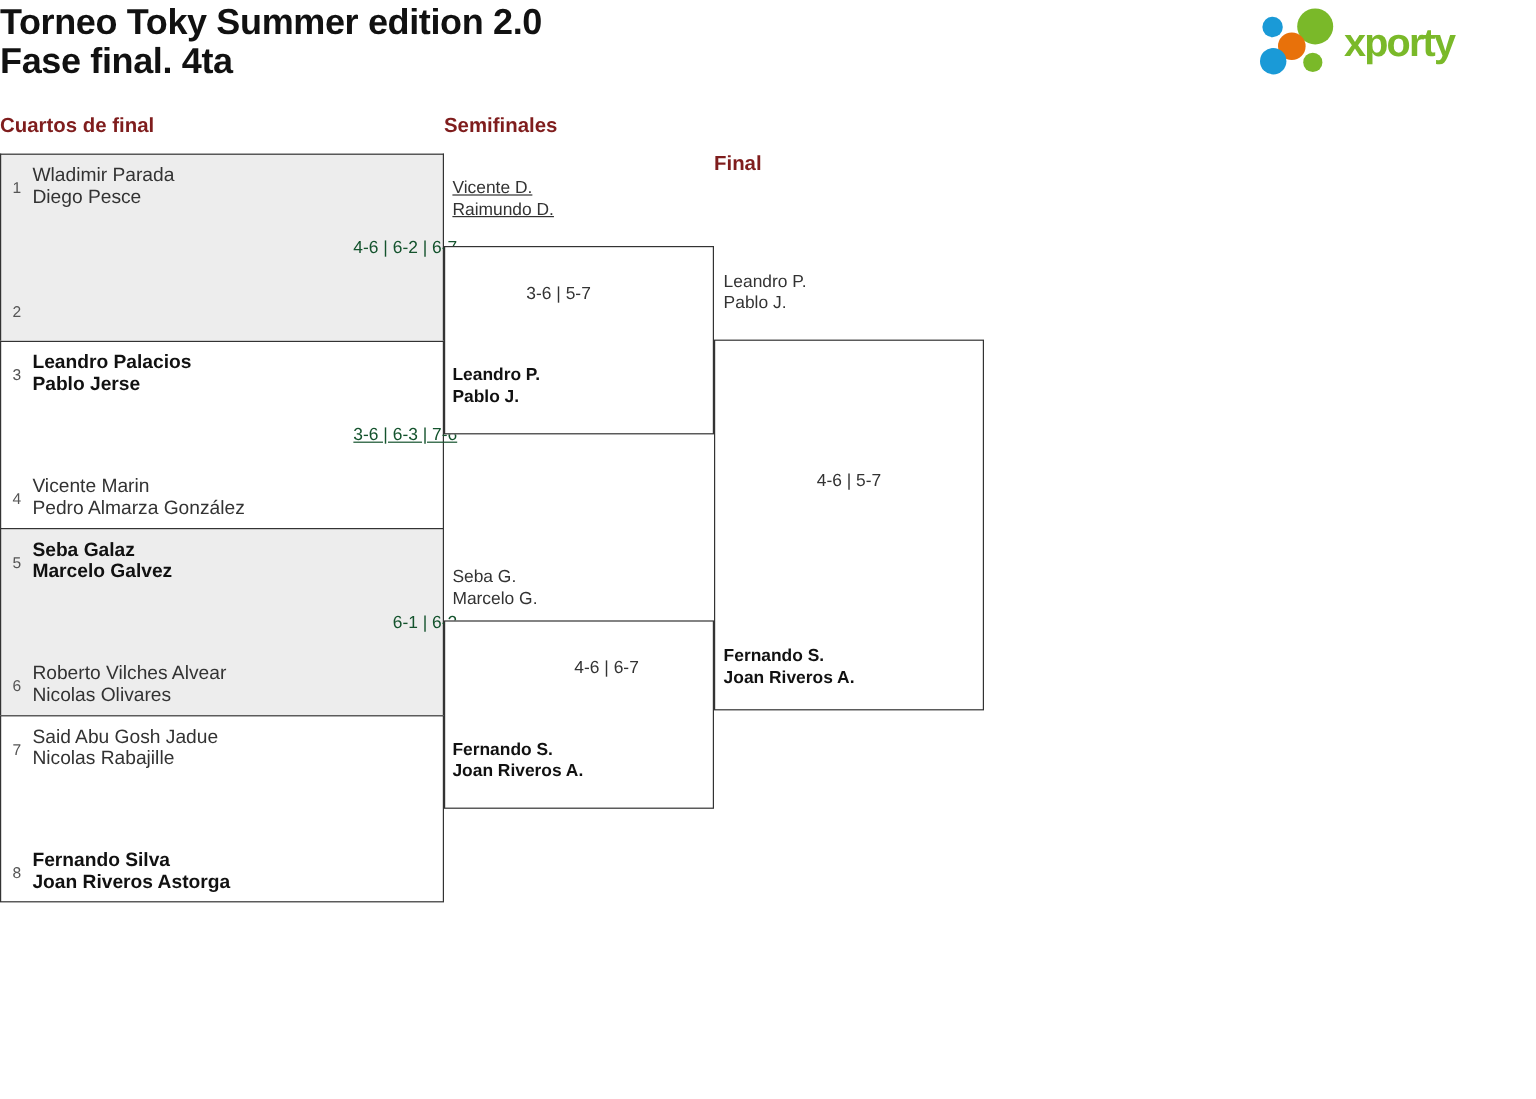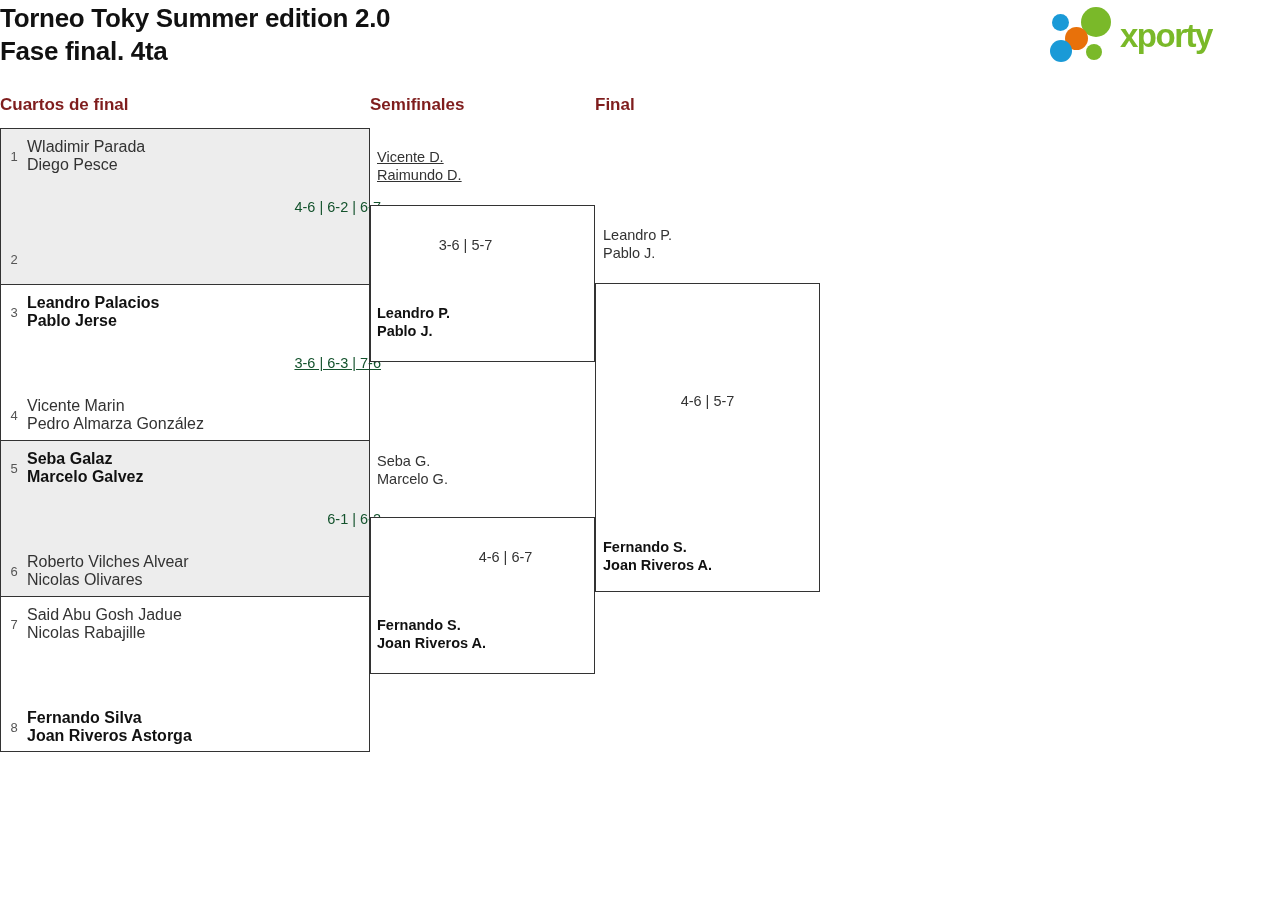--- a/index.html
+++ b/index.html
@@ -14,21 +14,21 @@
     font-family: "Liberation Sans", sans-serif;
     color: #1a1a1a;
     overflow: hidden;
   }
 
   
   #page-title {
     position: absolute;
     left: 0px;
     top: 2px;
-    font-size: 26px;
+    font-size: 30px;
     font-weight: 700;
     line-height: 33px;
     letter-spacing: -0.3px;
     color: #111111;
     white-space: pre-line;
   }
   #brand-logo {
     position: absolute;
     right: 4px;
     top: 6px;
@@ -61,21 +61,21 @@
     position: absolute;
     top: 95px;
     font-size: 17px;
     font-weight: 600;
     color: #7f1d1d;
     text-align: left;
     white-space: nowrap;
   }
   #round-header-0 { left: 0px;   width: 370px; }
   #round-header-1 { left: 370px; width: 225px; }
-  #round-header-2 { left: 595px; width: 225px; }
+  #round-header-2 { left: 595px; width: 225px; margin-top: 32px; }
 
   
   #bracket {
     position: absolute;
     left: 0;
     top: 0;
     width: 1280px;
     height: 916px;
   }
 
@@ -231,21 +231,21 @@
     </div>
   </div>
 
   <div class="adv-team" style="left:377px; top:148px;text-decoration:underline;">Vicente D.
 Raimundo D.</div>
   <div class="match-box" style="left:370px; top:205px; width:225px; height:157px;"></div>
   <div class="box-score" style="left:370px; top:236px; width:191px;">3-6 | 5-7</div>
   <div class="adv-team winner" style="left:377px; top:304px;">Leandro P.
 Pablo J.</div>
 
-  <div class="adv-team" style="left:377px; top:452px;">Seba G.
+  <div class="adv-team" style="left:377px; top:472px;">Seba G.
 Marcelo G.</div>
   <div class="match-box" style="left:370px; top:517px; width:225px; height:157px;"></div>
   <div class="box-score" style="left:370px; top:548px; width:271px;">4-6 | 6-7</div>
   <div class="adv-team winner" style="left:377px; top:616px;">Fernando S.
 Joan Riveros A.</div>
 
   <div class="adv-team" style="left:603px; top:226px;">Leandro P.
 Pablo J.</div>
   <div class="match-box" style="left:595px; top:283px; width:225px; height:309px;"></div>
   <div class="box-score" style="left:595px; top:392px; width:225px;">4-6 | 5-7</div>

